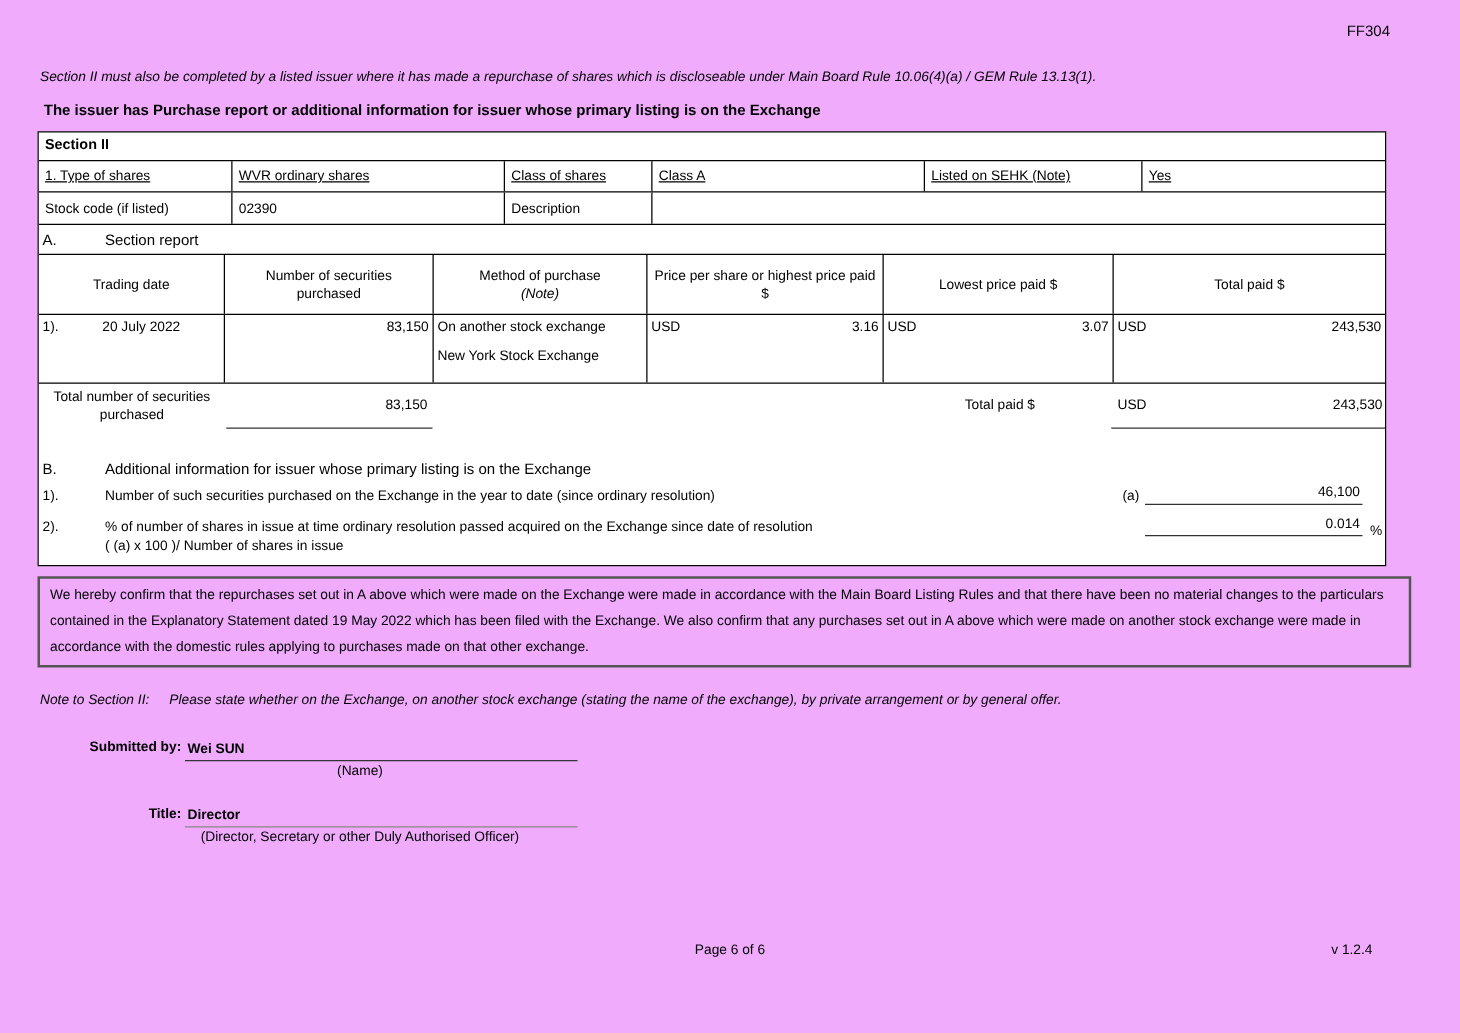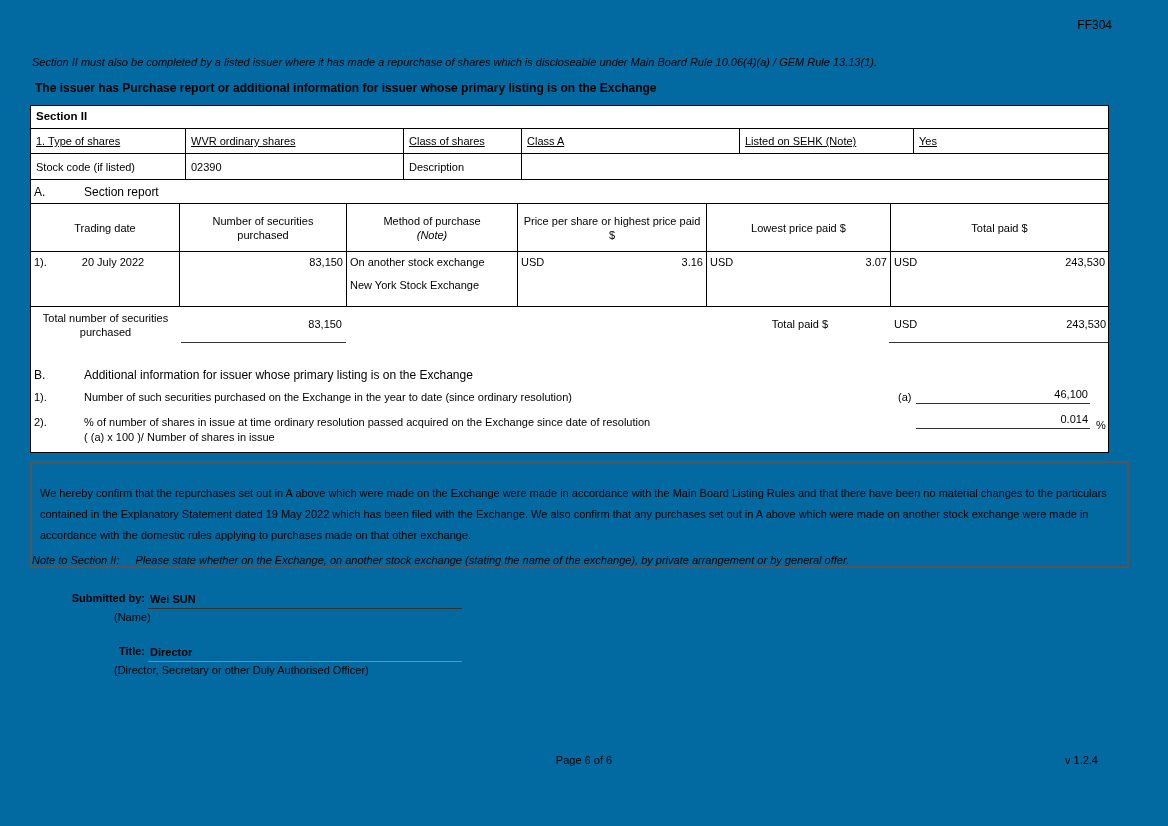--- a/index.html
+++ b/index.html
@@ -1,17 +1,17 @@
 <!DOCTYPE html>
 <html><head>
 <meta charset="utf-8">
 <style>
   html,body { margin:0; padding:0; background:#fff; }
   .page {
-    position:relative; width:1168px; height:826px; background:#0369a1;
+    position:relative; width:1168px; height:826px; background:#f0abfc;
     font-family:"Liberation Sans", sans-serif; font-size:11px; color:#000;
     overflow:hidden;
   }
   .formcode { position:absolute; top:18px; right:56px; font-size:12px; }
   .intro { position:absolute; top:56px; left:32px; right:30px; font-style:italic; font-size:11px; }
   .heading { position:absolute; top:81px; left:35px; font-weight:bold; font-size:12px; }
 
   
   .box { position:absolute; left:30px; top:105px; width:1079px; border:1px solid #000; box-sizing:border-box; background:#fff; }
   .box * { box-sizing:border-box; }
@@ -58,31 +58,31 @@
   .pb-head .idx { width:50px; }
   .pb-row { position:relative; }
   .pb1 { height:25px; }
   .pb2 { height:43px; }
   .pb-row .txt { display:flex; padding:6px 230px 0 3px; line-height:15px; }
   .pb-row .txt .idx { width:50px; flex:0 0 50px; }
   .pb-ref { position:absolute; left:867px; top:7px; }
   .pb-val { position:absolute; left:885px; top:4px; width:174px; text-align:right; padding:0 2px 3px 0; border-bottom:1.5px solid #333; }
   .pb-unit { position:absolute; left:1065px; top:10px; }
 
-  .confirm { position:absolute; left:30px; top:461px; width:1079px; border:2px solid #555; padding:20px 8px; line-height:21px; }
+  .confirm { position:absolute; left:30px; top:461px; width:1079px; border:2px solid #555; padding:3px 8px; line-height:21px; }
 
   .noteline { position:absolute; left:32px; top:554px; font-style:italic; }
   .noteline .nlabel { margin-right:16px;margin-top:10px; }
 
   .submit { position:absolute; left:30px; top:592px; }
   .srow { display:flex; align-items:flex-end;font-weight:bold; }
   .slabel { width:115px; text-align:right; padding-bottom:5px; }
   .sval { width:312px; margin-left:3px; border-bottom:1.5px solid #333; padding:0 0 3px 2px; }
   .sval.gray { border-bottom-color:#888; }
-  .scaption { margin-left:84px; padding-top:2px; }
+  .scaption { margin-left:84px; padding-top:2px;text-align:center; }
   .srow2 { margin-top:22px; }
 
   .pagefoot { position:absolute; top:754px; left:0; width:100%; text-align:center; }
   .version { position:absolute; top:754px; right:70px; }
 </style>
 </head>
 <body>
 
 <div class="page">
 

